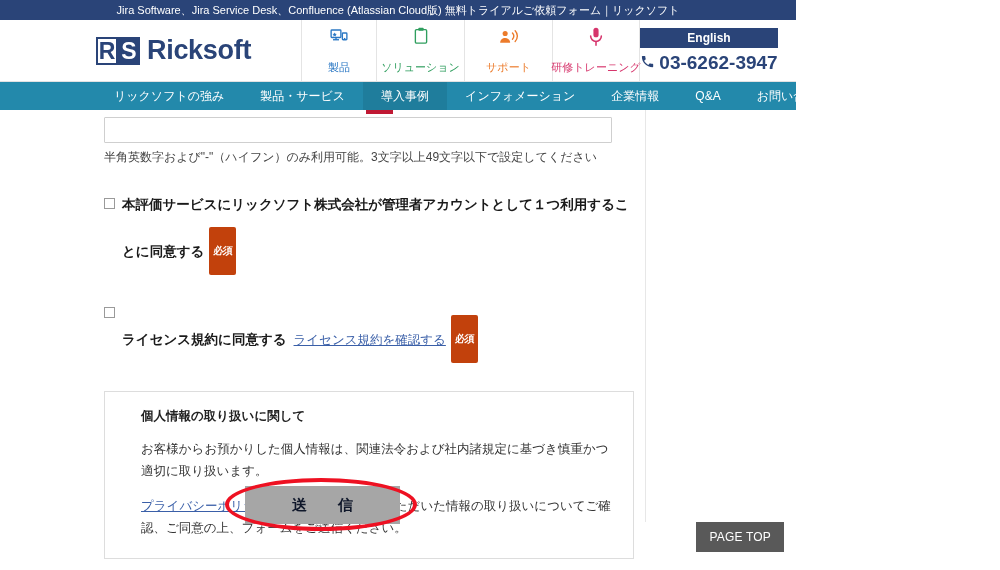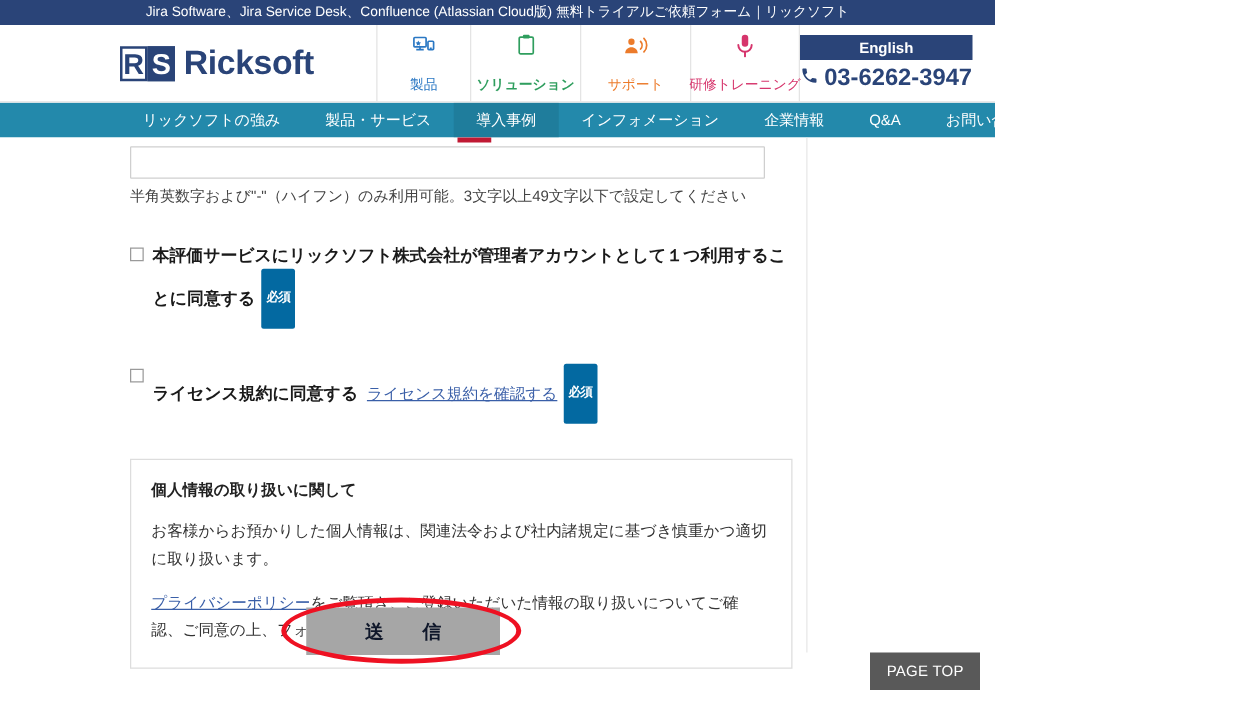--- a/index.html
+++ b/index.html
@@ -104,21 +104,21 @@
     justify-content: center;
     gap: 14px;
     cursor: pointer;
   }
   .hnav-item:last-child { border-right: 1px solid #e4e4e4; }
   .hnav-item.wide { width: 88px; }
   .hnav-icon { height: 19px; display: flex; align-items: center; justify-content: center; }
   .hnav-label { font-size: 11px; white-space: nowrap; font-weight: 500; }
 
   .c-blue   { color: #2b78c4; }
-  .c-green  { color: #2f9e5e; font-weight: bold; }
+  .c-green  { color: #2f9e5e; }
   .c-orange { color: #ec7b2b; }
   .c-pink   { color: #d6356c; }
 
   .header-right {
     margin-left: auto;
     padding-right: 18px;
     display: flex;
     flex-direction: column;
     align-items: center;
     justify-content: center;
@@ -234,45 +234,46 @@
   }
   .check-text {
     font-size: 13.5px;
     font-weight: bold;
     color: #1a1a1a;
     line-height: 1.58;
     max-width: 512px;
   }
   .badge {
     display: inline-block;
-    background: #0369a1;
+    background: #c2410c;
     color: #ffffff;
     font-size: 10px;
     font-weight: bold;
     padding: 16px 4px;
     border-radius: 2px;
     vertical-align: 2px;
     margin-left: 5px;
     letter-spacing: -0.5px;
+    margin-top: 12px;
   }
   .inline-link {
     font-size: 12.5px;
     font-weight: normal;
     color: #3a5fa8;
     text-decoration: underline;
     margin-left: 7px;
     cursor: pointer;
   }
 
   .privacy-box {
     margin-top: 28px;
     width: 530px;
     border: 1px solid #dddddd;
     background: #ffffff;
-    padding: 16px 18px 18px 16px;
+    padding: 16px 18px 18px 36px;
   }
   .privacy-title {
     font-size: 12.5px;
     font-weight: bold;
     color: #222222;
     margin-bottom: 14px;
   }
   .privacy-para {
     font-size: 12.5px;
     color: #333333;

